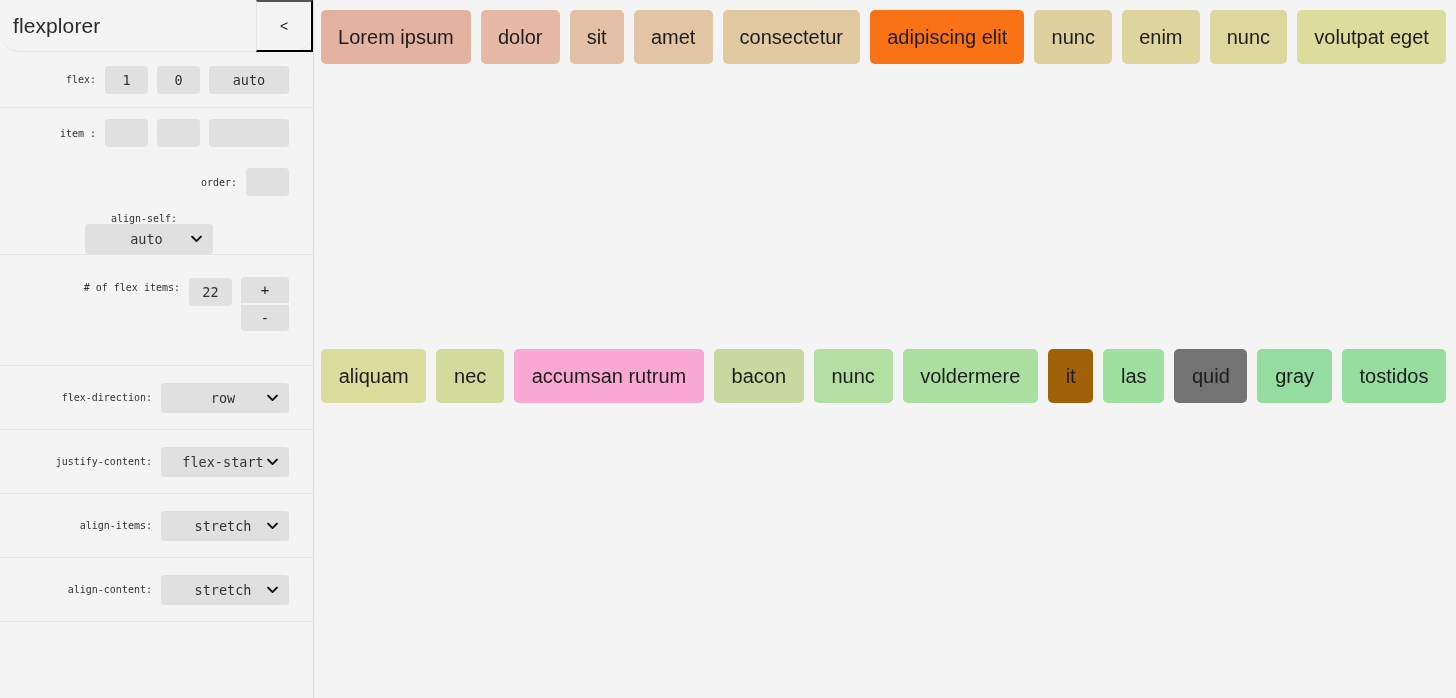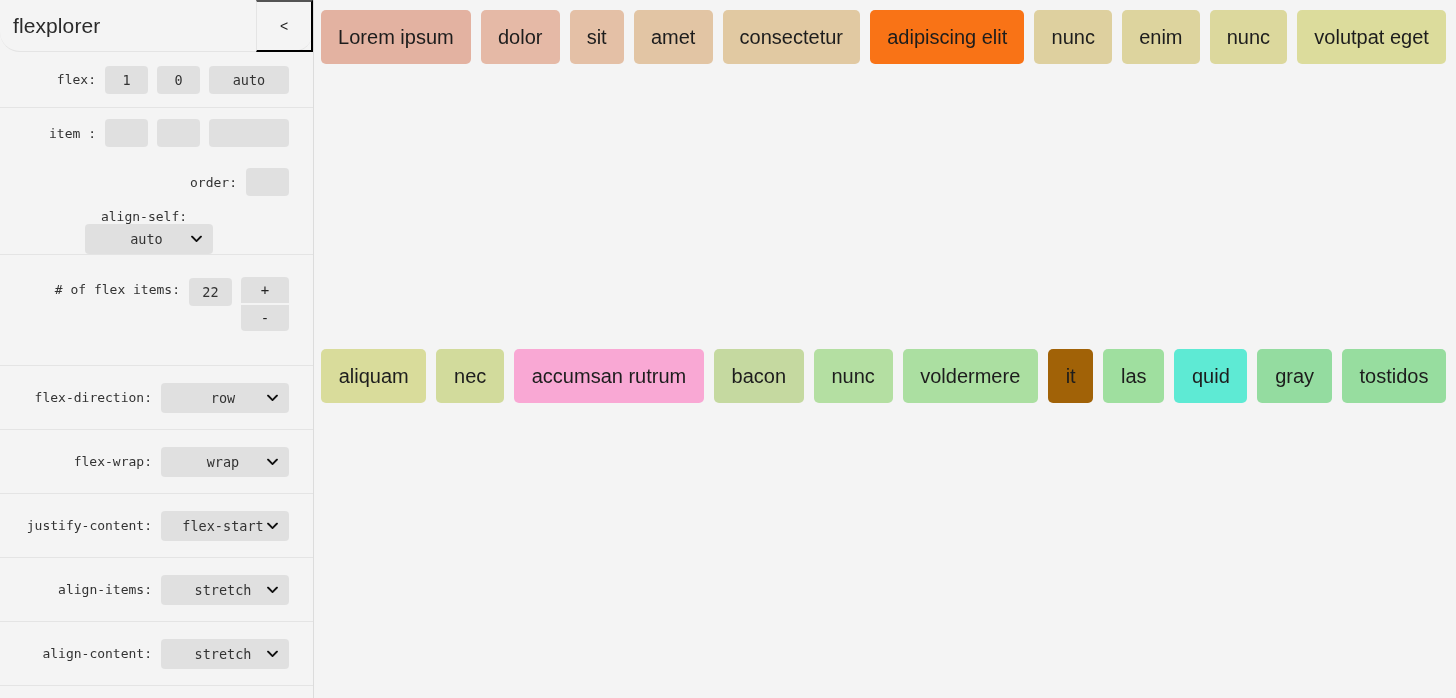--- a/index.html
+++ b/index.html
@@ -45,21 +45,21 @@
     padding: 0 24px 0 8px;
     border-bottom: 1px solid #e4e4e4;
     position: relative;
   }
   .sb-row.no-border { border-bottom: none; }
   .sb-group { border-bottom: 1px solid #e4e4e4; }
   .sb-group .sb-row { border-bottom: none; }
 
   .sb-label {
     font-family: "DejaVu Sans Mono", "Liberation Mono", monospace;
-    font-size: 13px; color: #333;
+    font-size: 10px; color: #333;
     text-align: right; white-space: nowrap;
     margin-right: 9px;
   }
 
   .fld {
     background: #e0e0e0;
     border: none; border-radius: 4px;
     height: 28px;
     font-family: "DejaVu Sans Mono", "Liberation Mono", monospace;
     font-size: 13.5px; color: #333;
@@ -196,29 +196,20 @@
     <div class="sb-row" style="height:64px;">
       <span class="sb-label">flex-direction:</span>
       <span class="sel-wrap">
         <select class="sel"><option value="row">row</option><option value="row-reverse">row-reverse</option><option value="column">column</option><option value="column-reverse">column-reverse</option></select>
         <span class="sel-chev"><svg width="11" height="7" viewBox="0 0 11 7" aria-hidden="true">
               <path d="M1 1 L5.5 5.6 L10 1" fill="none" stroke="#111" stroke-width="1.8" stroke-linecap="round" stroke-linejoin="round"></path>
             </svg></span>
       </span>
     </div>
 
-    <div class="sb-row" style="height:64px;">
-      <span class="sb-label">flex-wrap:</span>
-      <span class="sel-wrap">
-        <select class="sel"><option value="nowrap">nowrap</option><option value="wrap" selected="">wrap</option><option value="wrap-reverse">wrap-reverse</option></select>
-        <span class="sel-chev"><svg width="11" height="7" viewBox="0 0 11 7" aria-hidden="true">
-              <path d="M1 1 L5.5 5.6 L10 1" fill="none" stroke="#111" stroke-width="1.8" stroke-linecap="round" stroke-linejoin="round"></path>
-            </svg></span>
-      </span>
-    </div>
 
     <div class="sb-row" style="height:64px;">
       <span class="sb-label">justify-content:</span>
       <span class="sel-wrap">
         <select class="sel"><option value="flex-start">flex-start</option><option value="flex-end">flex-end</option><option value="center">center</option><option value="space-between">space-between</option><option value="space-around">space-around</option><option value="space-evenly">space-evenly</option></select>
         <span class="sel-chev"><svg width="11" height="7" viewBox="0 0 11 7" aria-hidden="true">
               <path d="M1 1 L5.5 5.6 L10 1" fill="none" stroke="#111" stroke-width="1.8" stroke-linecap="round" stroke-linejoin="round"></path>
             </svg></span>
       </span>
     </div>
@@ -294,21 +285,21 @@
         </div>
         <div class="flex-item" style="background: rgb(171, 223, 161);">
           <span>voldermere</span>
         </div>
         <div class="flex-item" style="background: #a16207;">
           <span>it</span>
         </div>
         <div class="flex-item" style="background: rgb(159, 223, 159);">
           <span>las</span>
         </div>
-        <div class="flex-item" style="background: #5eead4;">
+        <div class="flex-item" style="background: #737373;">
           <span>quid</span>
         </div>
         <div class="flex-item" style="background: rgb(148, 220, 160);">
           <span>gray</span>
         </div>
         <div class="flex-item" style="background: rgb(151, 221, 159);">
           <span>tostidos</span>
         </div>
       </div>
   </main>

